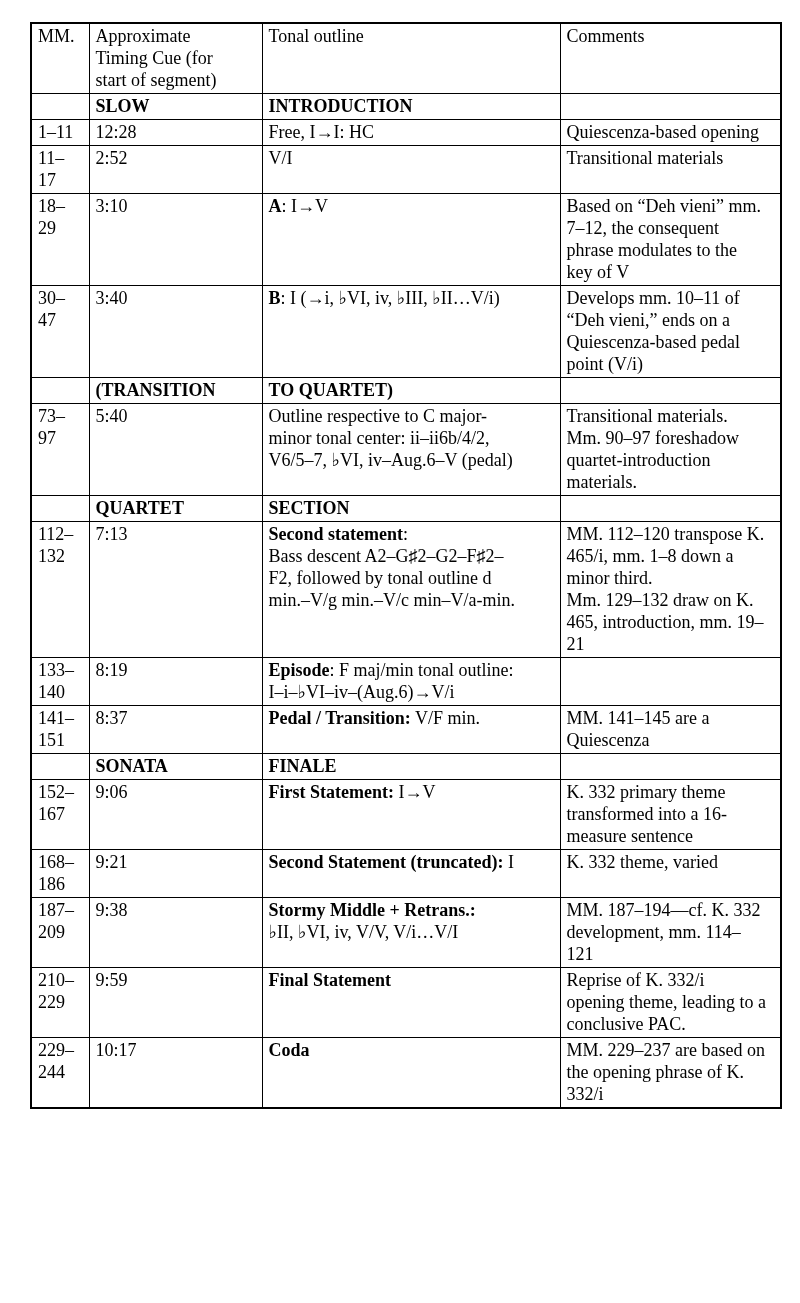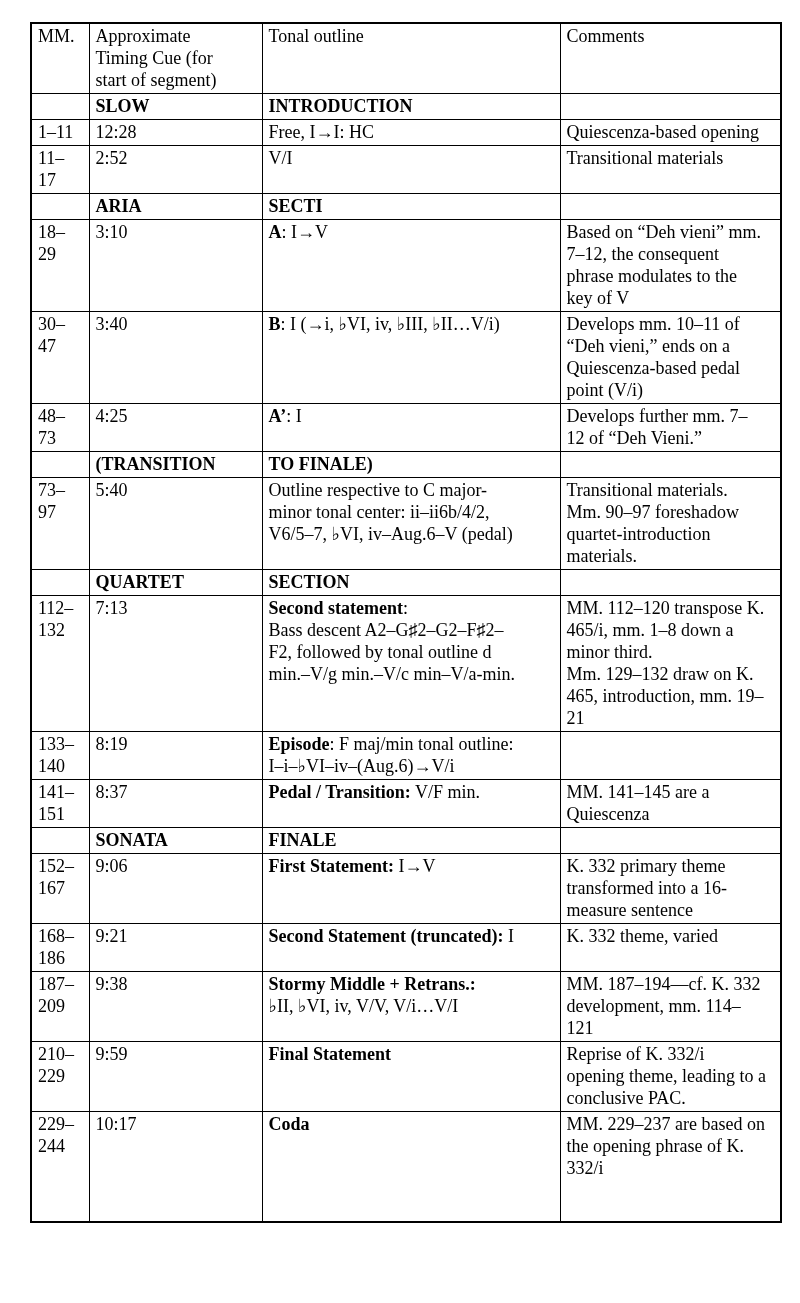--- a/index.html
+++ b/index.html
@@ -86,58 +86,44 @@
           <td><span>Free, I→I: HC</span></td>
           <td>Quiescenza-based opening</td>
         </tr>
         <tr>
           <td>11–
 17</td>
           <td>2:52</td>
           <td><span>V/I</span></td>
           <td>Transitional materials</td>
         </tr>
-        <tr class="section-row">
-          <td></td>
-          <td>ARIA</td>
-          <td>SECTI</td>
-          <td></td>
-        </tr>
         <tr>
           <td>18–
 29</td>
           <td>3:10</td>
           <td><span class="b">A</span><span>: I→V</span></td>
           <td>Based on “Deh vieni” mm.
 7–12, the consequent
 phrase modulates to the
 key of V</td>
         </tr>
         <tr>
           <td>30–
 47</td>
           <td>3:40</td>
           <td><span class="b">B</span><span>: I (→i, ♭VI, iv, ♭III, ♭II…V/i)</span></td>
           <td>Develops mm. 10–11 of
 “Deh vieni,” ends on a
 Quiescenza-based pedal
 point (V/i)</td>
         </tr>
-        <tr>
-          <td>48–
-73</td>
-          <td>4:25</td>
-          <td><span class="b">A’</span><span>: I</span></td>
-          <td>Develops further mm. 7–
-12 of “Deh Vieni.”</td>
-        </tr>
         <tr class="section-row">
           <td></td>
           <td>(TRANSITION</td>
-          <td>TO FINALE)</td>
+          <td>TO QUARTET)</td>
           <td></td>
         </tr>
         <tr>
           <td>73–
 97</td>
           <td>5:40</td>
           <td><span>Outline respective to C major-
 minor tonal center: ii–ii6b/4/2,
 V6/5–7, ♭VI, iv–Aug.6–V (pedal)</span></td>
           <td>Transitional materials.

